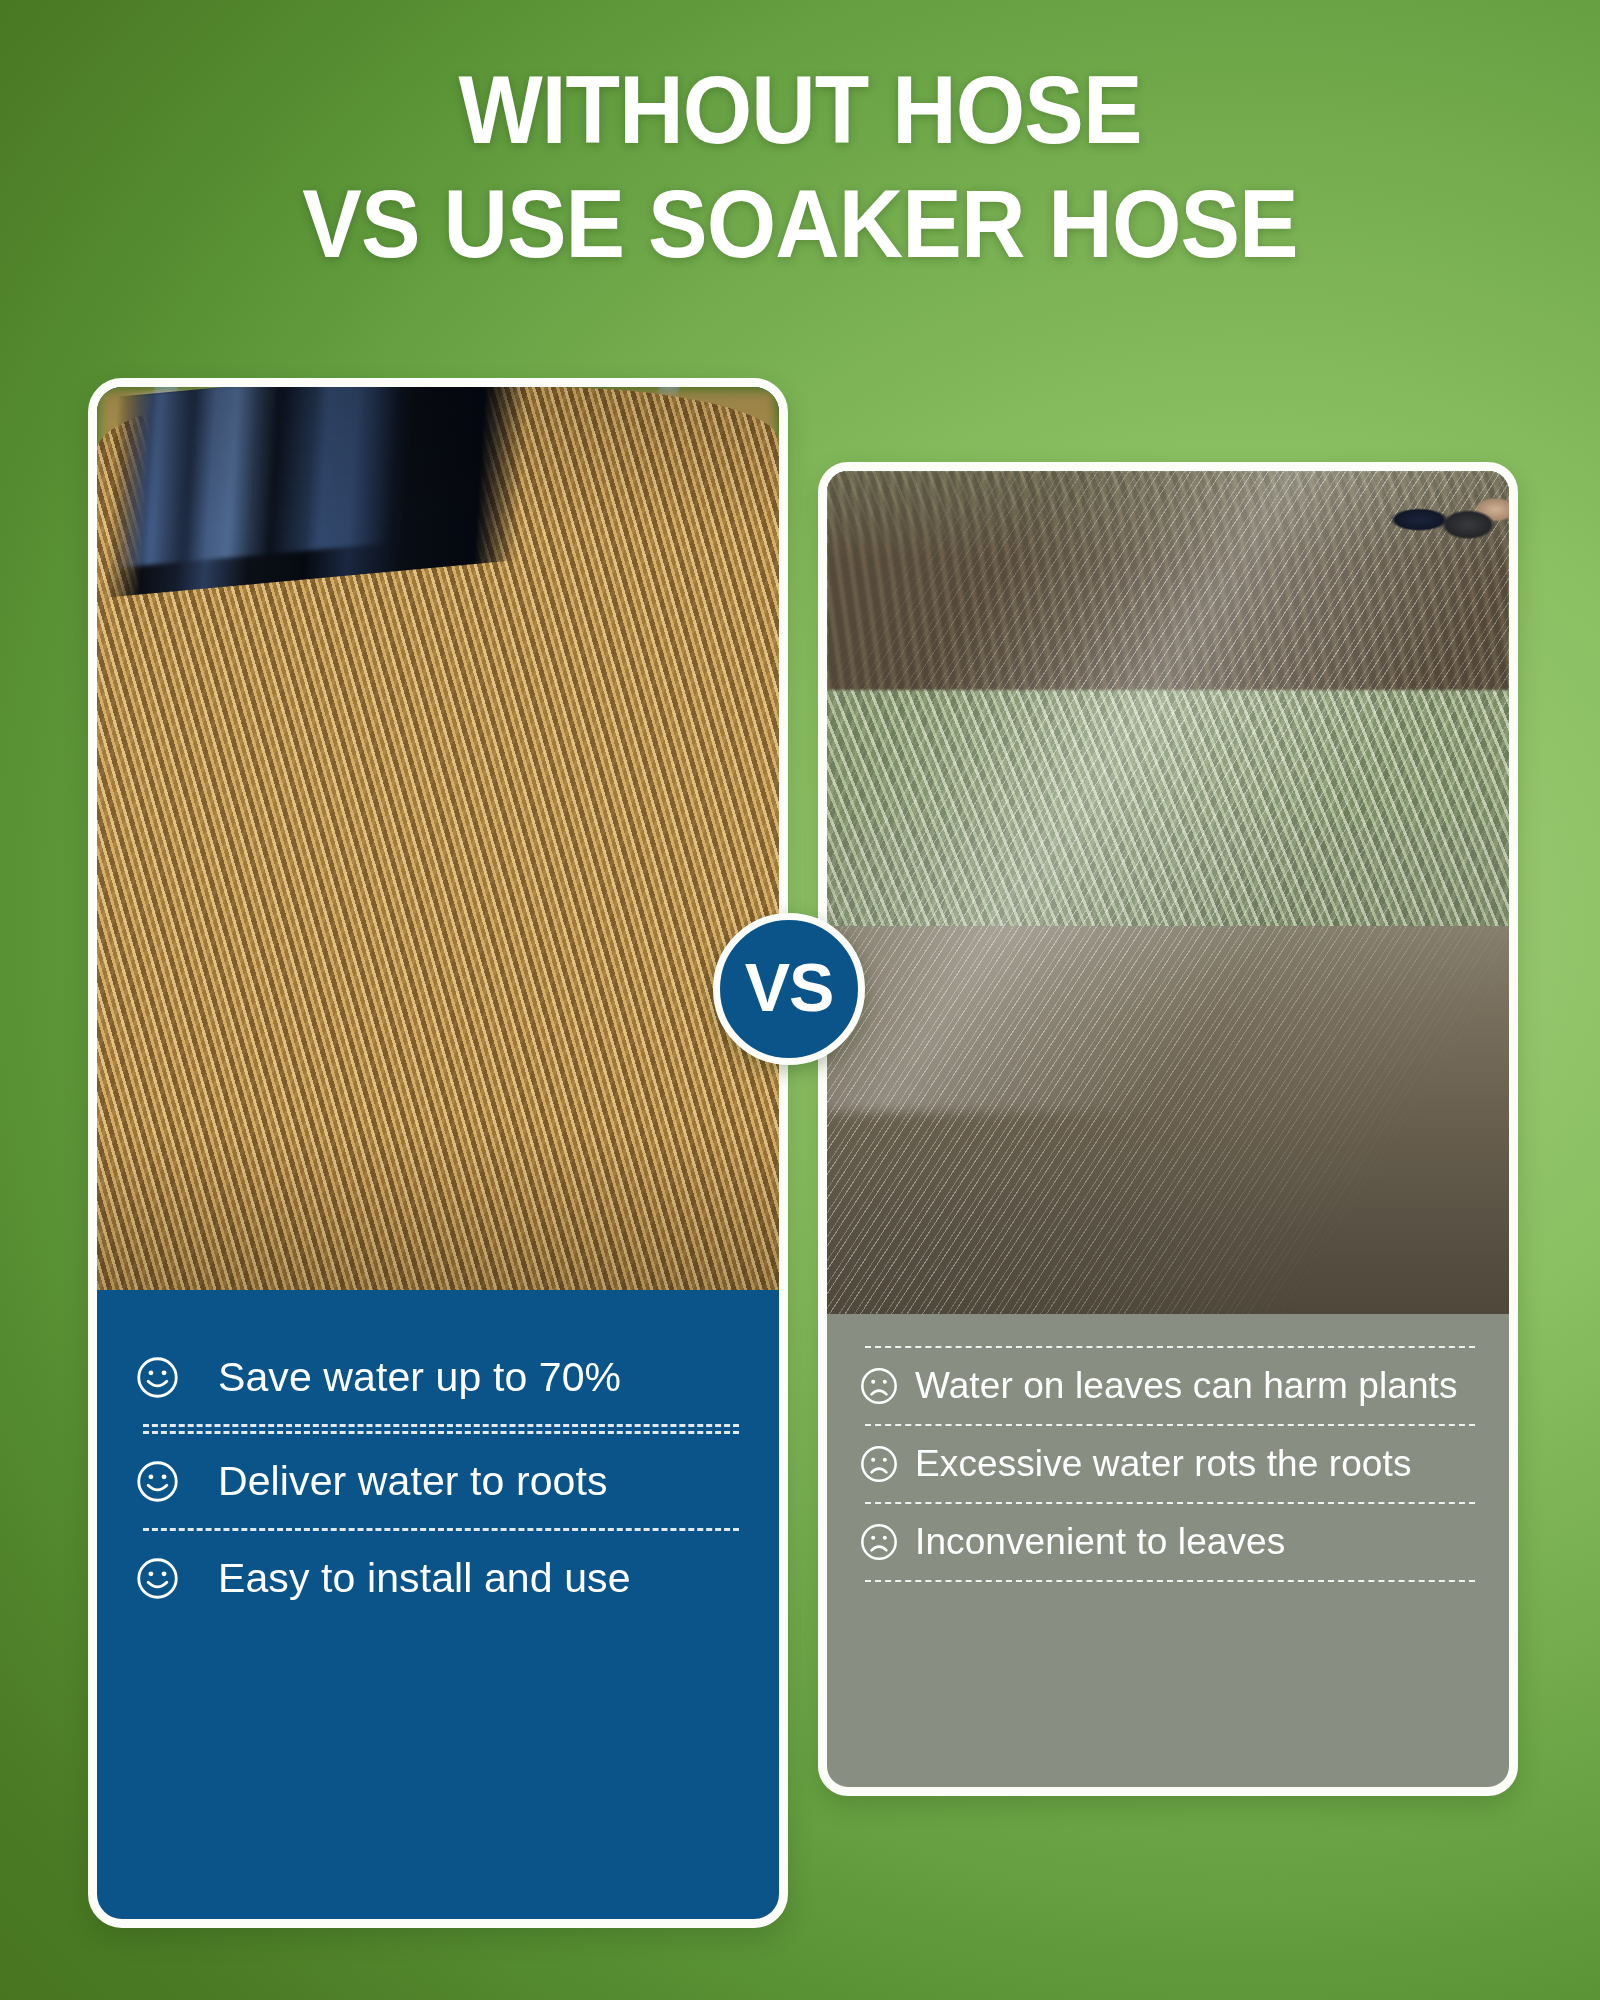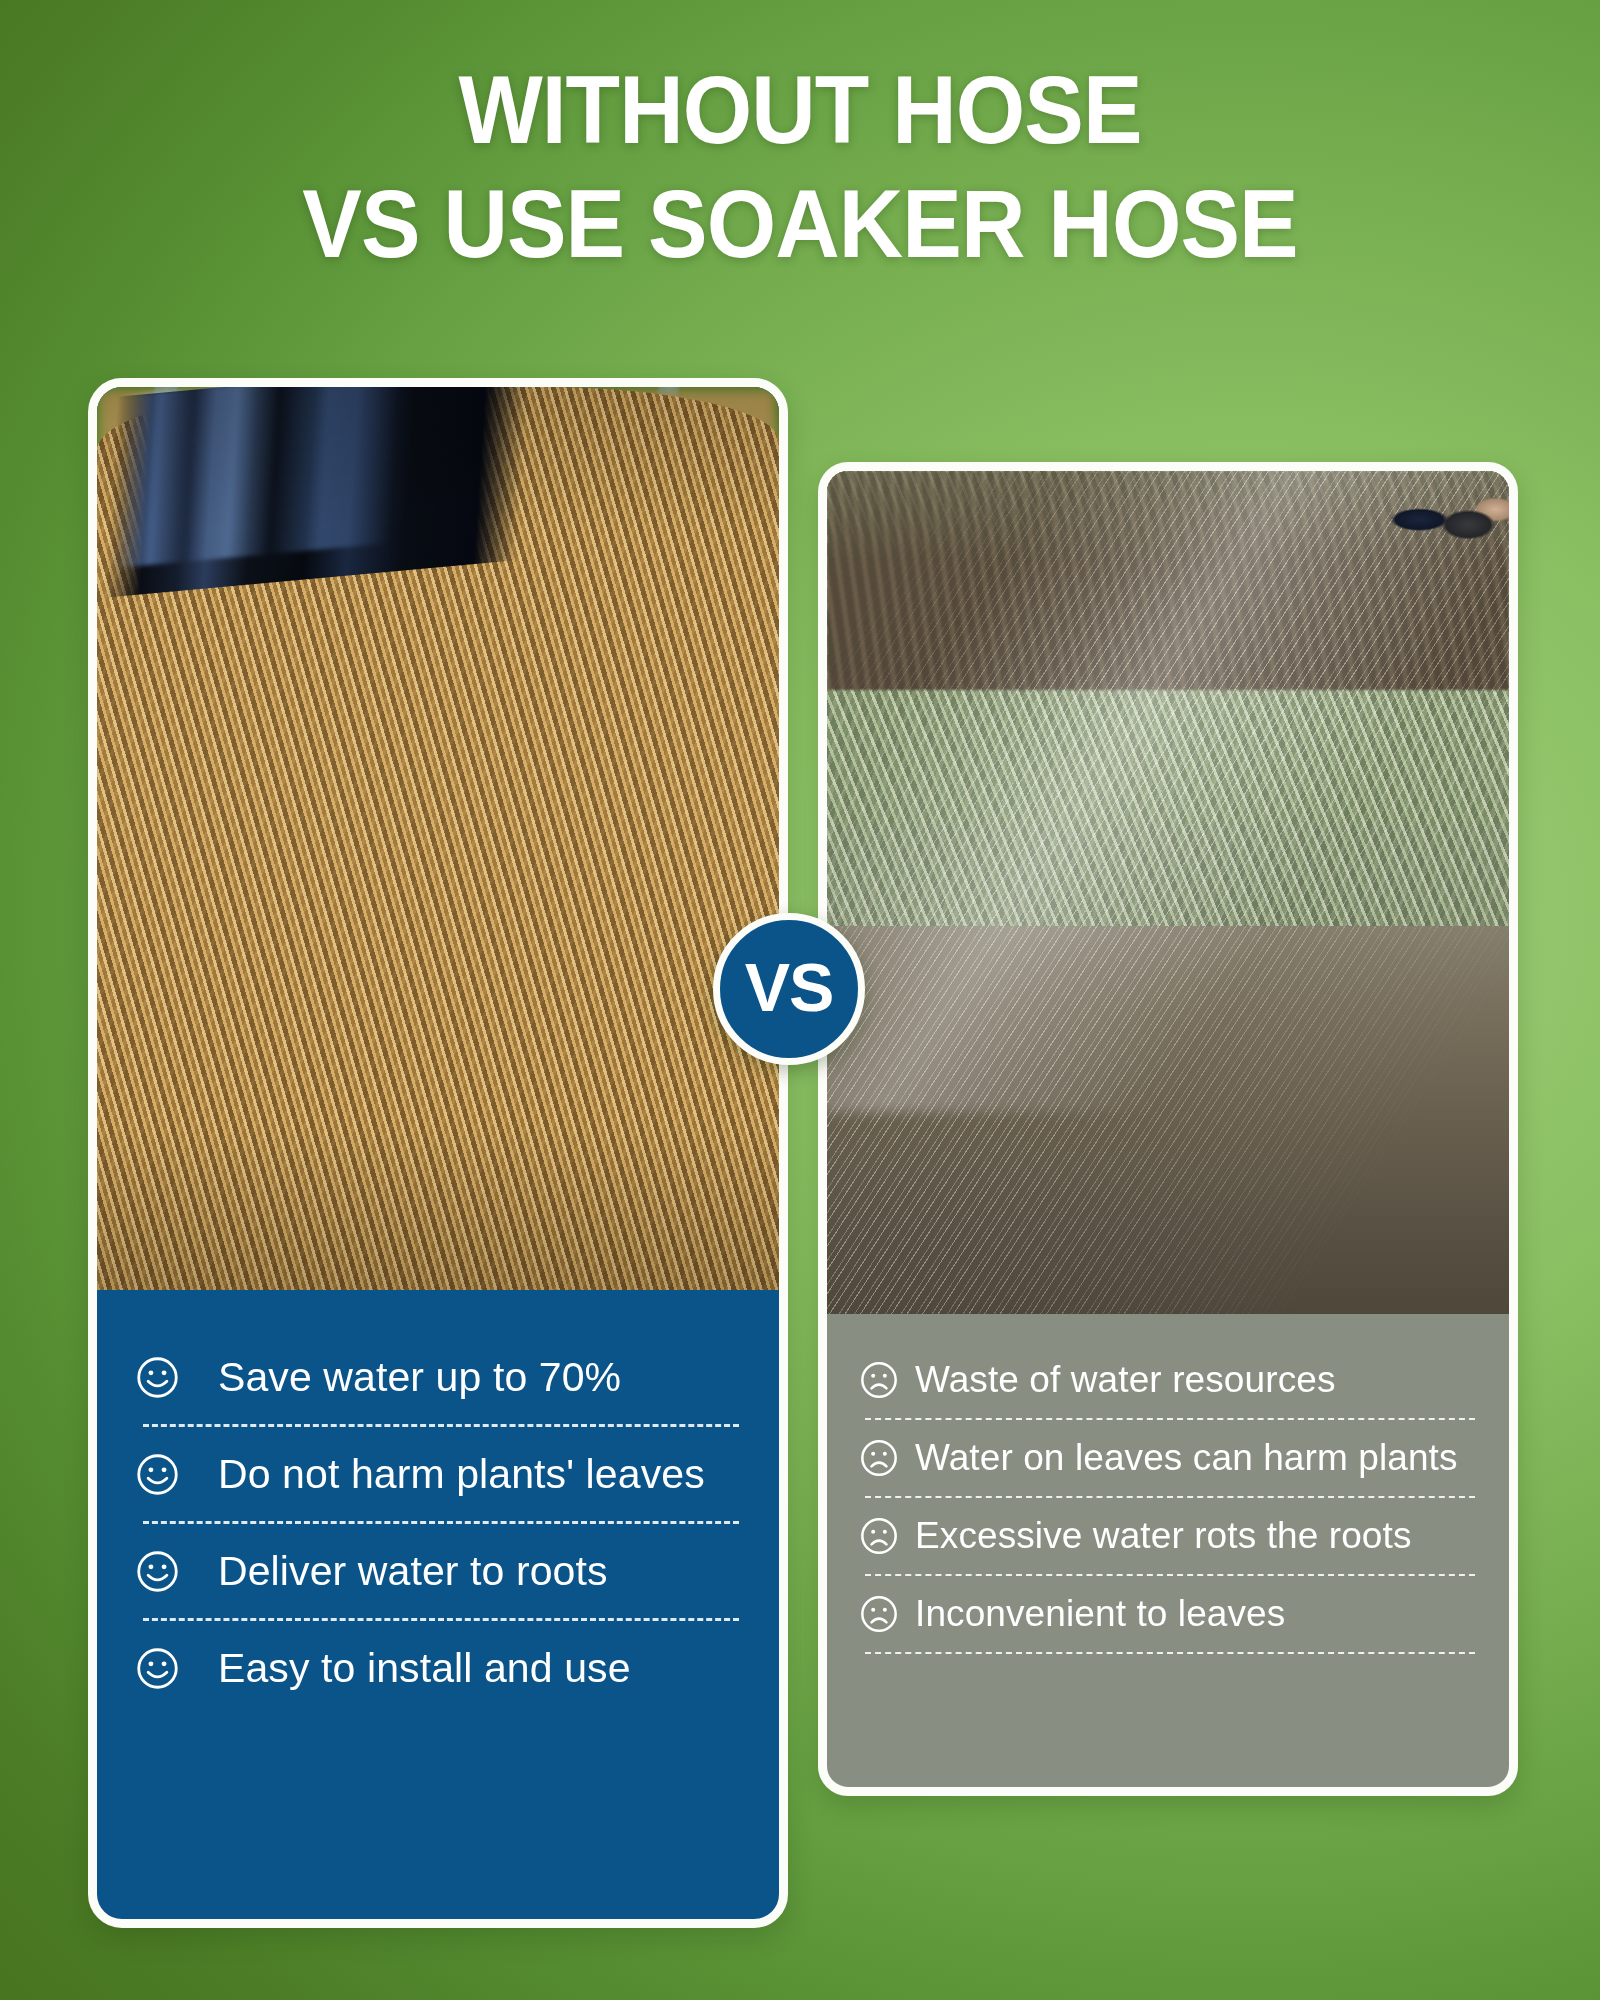--- a/index.html
+++ b/index.html
@@ -407,29 +407,20 @@
       <svg class="face" viewBox="0 0 48 48">
         <circle cx="24" cy="24" r="20" fill="none" stroke="#ffffff" stroke-width="3"></circle>
         <circle cx="17" cy="19" r="2.6" fill="#ffffff"></circle>
         <circle cx="31" cy="19" r="2.6" fill="#ffffff"></circle>
         <path d="M14 28 Q24 38 34 28" fill="none" stroke="#ffffff" stroke-width="3" stroke-linecap="round"></path>
       </svg>
       <span class="label">Save water up to 70%</span>
     </div>
     <div class="sep"></div>
 
-    <div class="list-item">
-      <svg class="face" viewBox="0 0 48 48">
-        <circle cx="24" cy="24" r="20" fill="none" stroke="#ffffff" stroke-width="3"></circle>
-        <circle cx="17" cy="19" r="2.6" fill="#ffffff"></circle>
-        <circle cx="31" cy="19" r="2.6" fill="#ffffff"></circle>
-        <path d="M14 28 Q24 38 34 28" fill="none" stroke="#ffffff" stroke-width="3" stroke-linecap="round"></path>
-      </svg>
-      <span class="label">Do not harm plants' leaves</span>
-    </div>
     <div class="sep"></div>
 
     <div class="list-item">
       <svg class="face" viewBox="0 0 48 48">
         <circle cx="24" cy="24" r="20" fill="none" stroke="#ffffff" stroke-width="3"></circle>
         <circle cx="17" cy="19" r="2.6" fill="#ffffff"></circle>
         <circle cx="31" cy="19" r="2.6" fill="#ffffff"></circle>
         <path d="M14 28 Q24 38 34 28" fill="none" stroke="#ffffff" stroke-width="3" stroke-linecap="round"></path>
       </svg>
       <span class="label">Deliver water to roots</span>
@@ -458,29 +449,20 @@
     <div class="layer rp-onion"></div>
     <div class="layer rp-soil"></div>
     <div class="rp-spray2"></div>
     <div class="rp-spray"></div>
     <div class="rp-nozzle"></div>
     <div class="layer rp-dim"></div>
   </div>
 
   <div class="list right-list">
 
-    <div class="list-item">
-      <svg class="face" viewBox="0 0 48 48">
-        <circle cx="24" cy="24" r="20" fill="none" stroke="#ffffff" stroke-width="3"></circle>
-        <circle cx="17" cy="19" r="2.4" fill="#ffffff"></circle>
-        <circle cx="31" cy="19" r="2.4" fill="#ffffff"></circle>
-        <path d="M15 34 Q24 25 33 34" fill="none" stroke="#ffffff" stroke-width="3" stroke-linecap="round"></path>
-      </svg>
-      <span class="label">Waste of water resources</span>
-    </div>
     <div class="sep"></div>
 
     <div class="list-item">
       <svg class="face" viewBox="0 0 48 48">
         <circle cx="24" cy="24" r="20" fill="none" stroke="#ffffff" stroke-width="3"></circle>
         <circle cx="17" cy="19" r="2.4" fill="#ffffff"></circle>
         <circle cx="31" cy="19" r="2.4" fill="#ffffff"></circle>
         <path d="M15 34 Q24 25 33 34" fill="none" stroke="#ffffff" stroke-width="3" stroke-linecap="round"></path>
       </svg>
       <span class="label">Water on leaves can harm plants</span>

